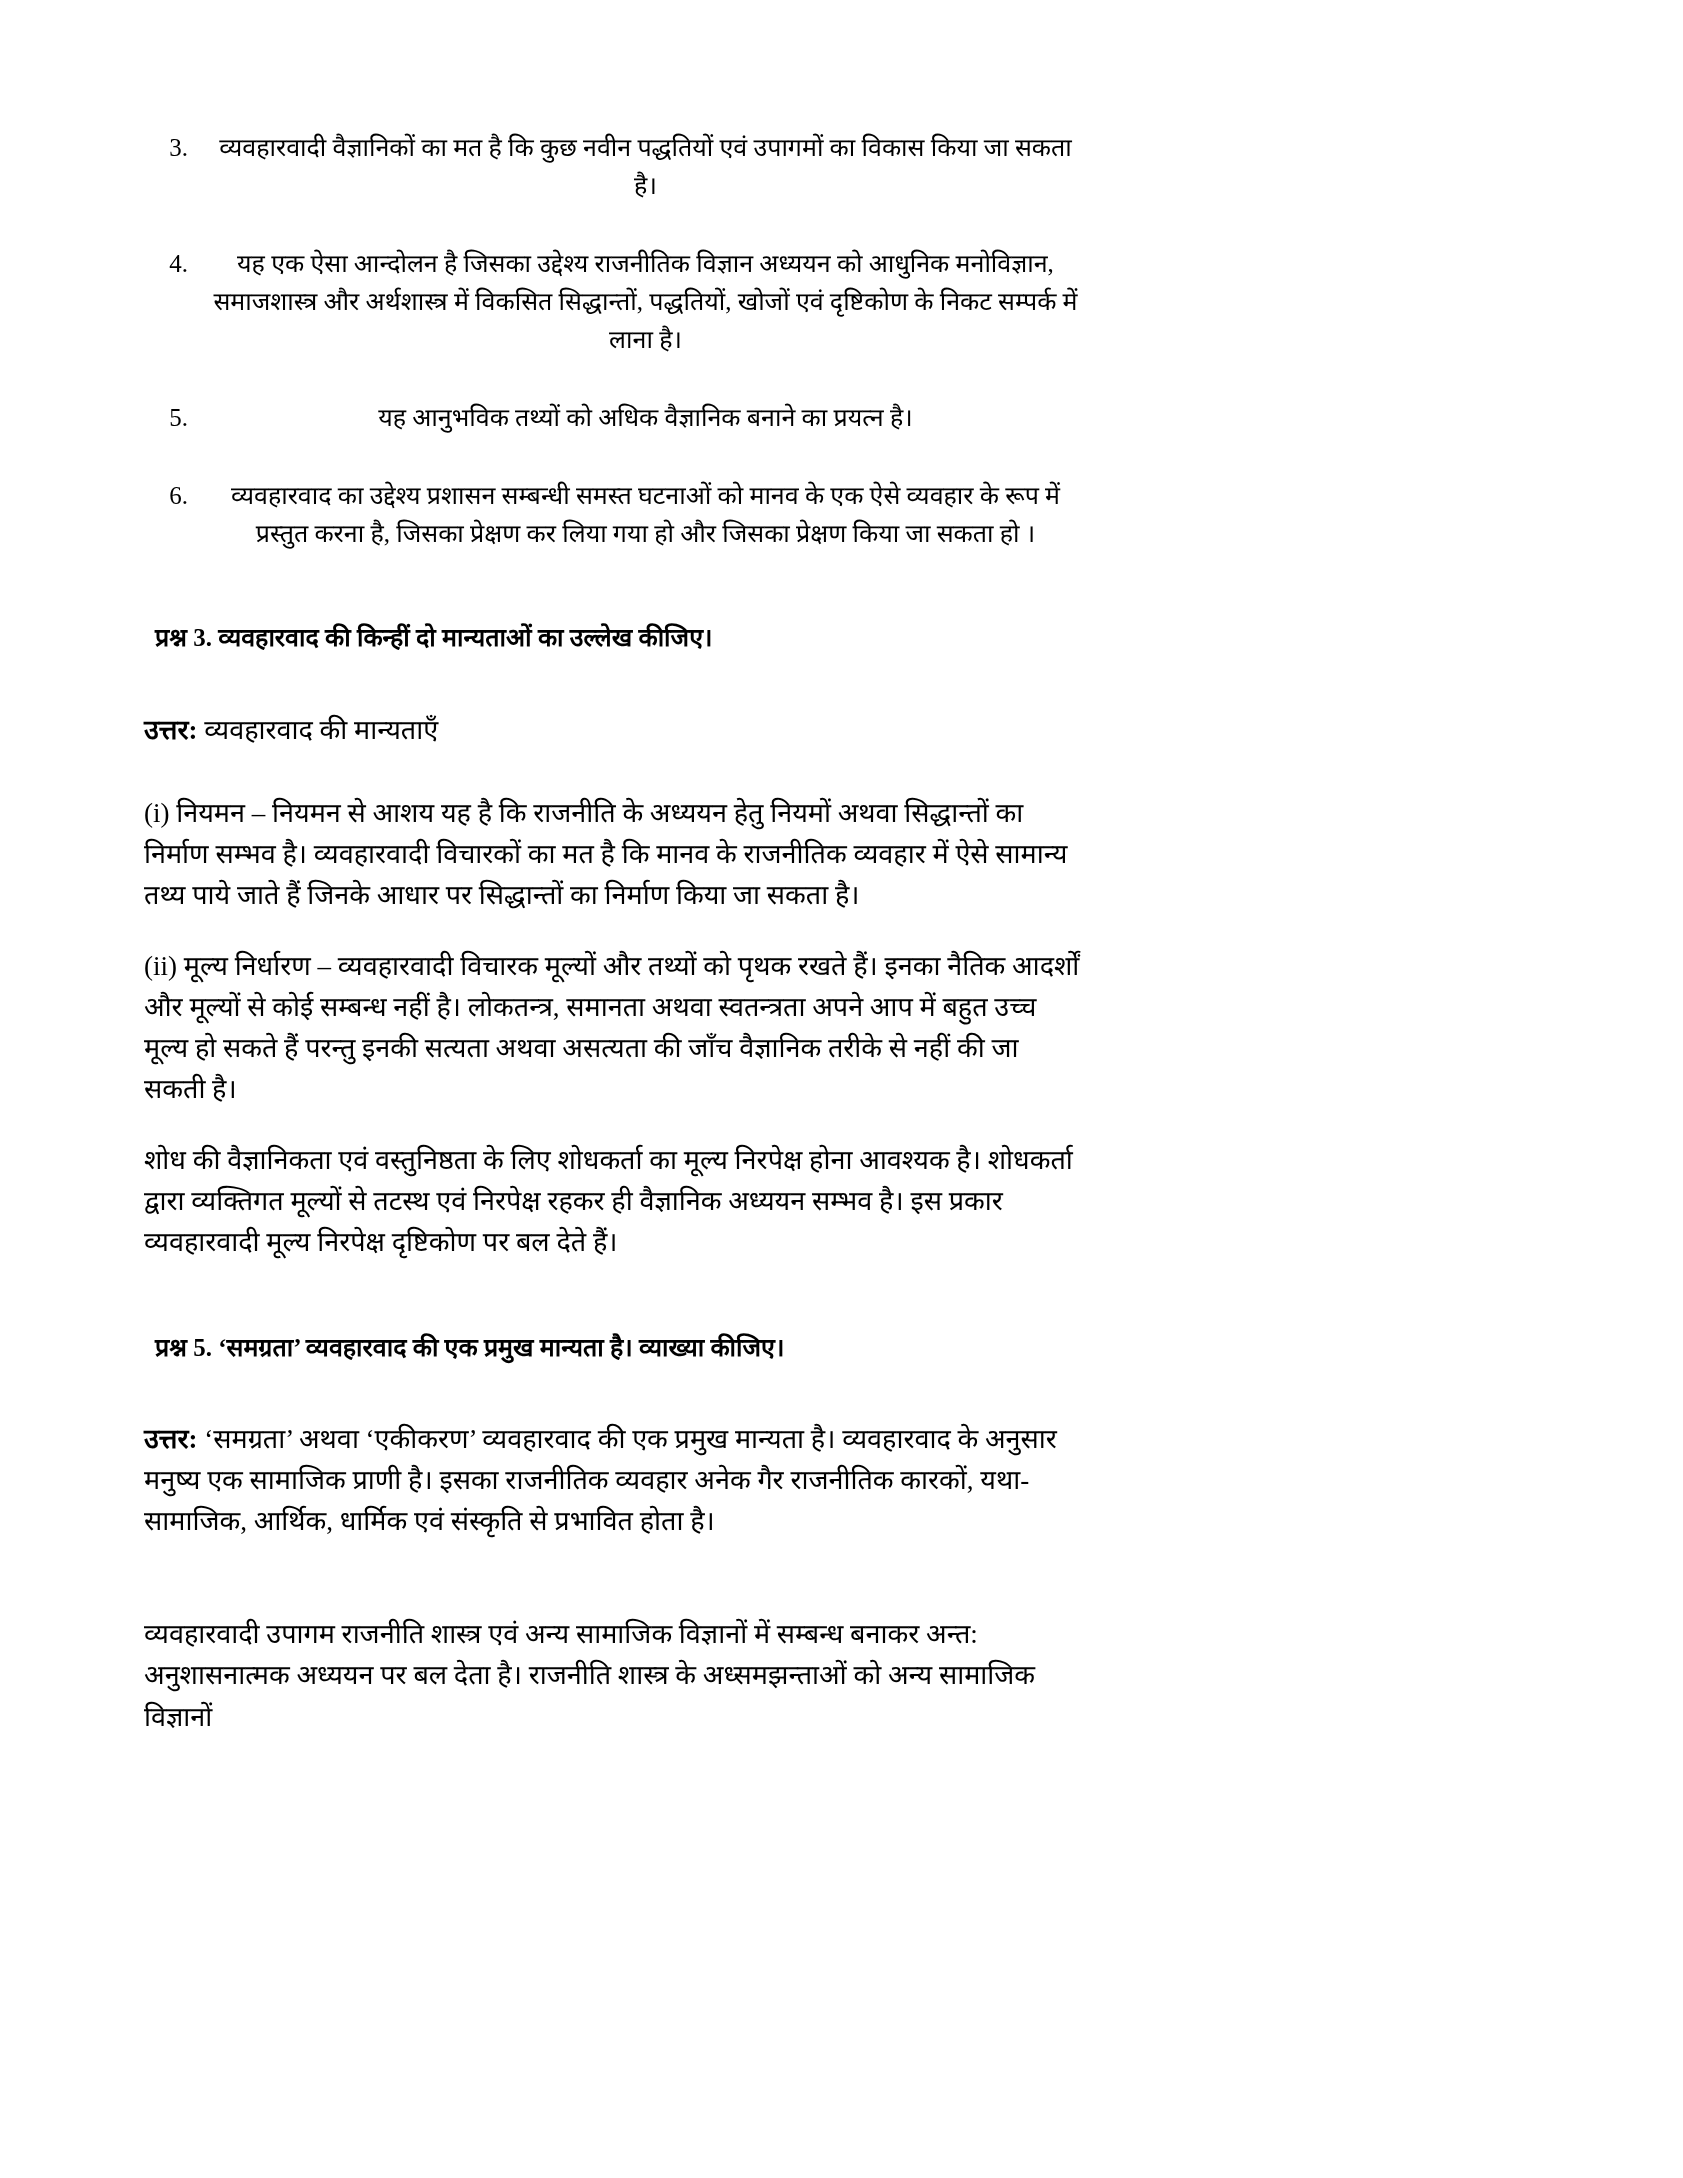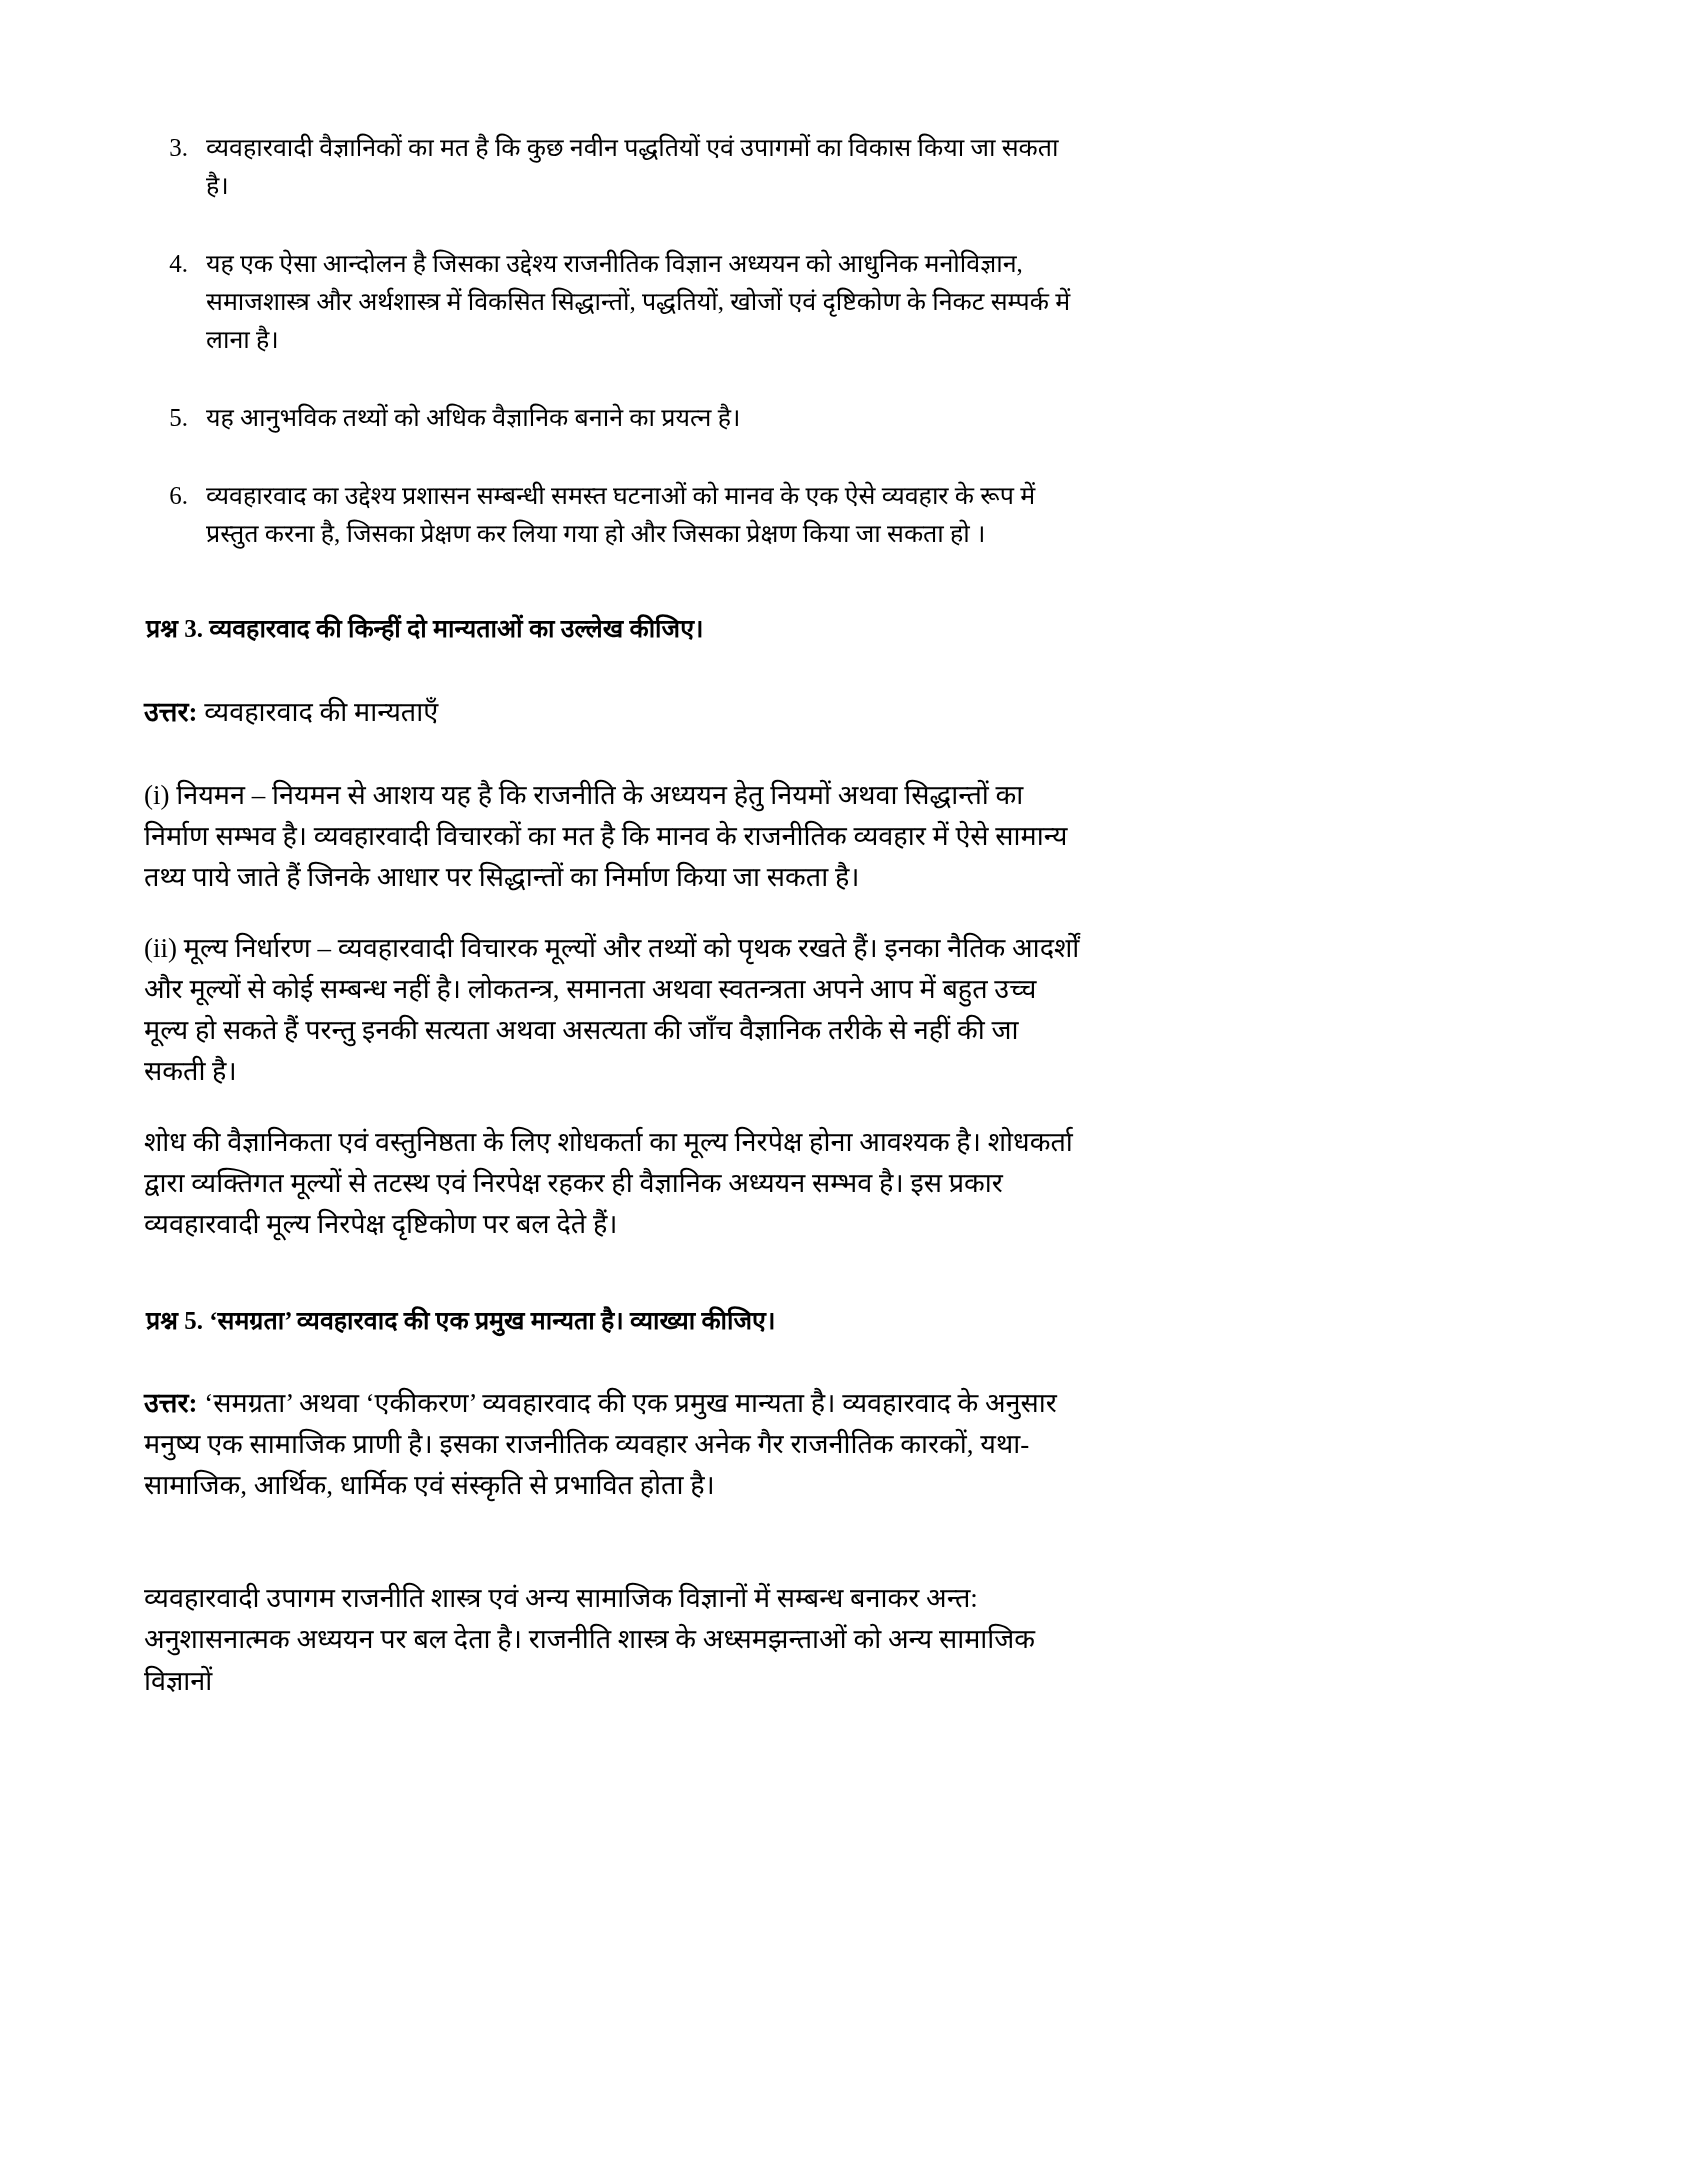--- a/index.html
+++ b/index.html
@@ -41,29 +41,29 @@
   .num-marker {
     flex: 0 0 auto;
     width: 44px;
     text-align: right;
     padding-right: 18px;
     font-size: 25px;
     font-family: "Liberation Serif", "DejaVu Serif", serif;
   }
   .num-text {
     flex: 1 1 auto;
-    text-align: left;
+    text-align: center;
   }
 
   
   .q-heading {
     font-weight: bold;
     font-size: 25px;
     line-height: 1.5;
-    margin: 2px;
+    margin: 11px;
   }
 
   
   .para {
     font-size: 27px;
     line-height: 1.52;
     margin: 0;
     text-align: left;
   }
   .para .lead {

